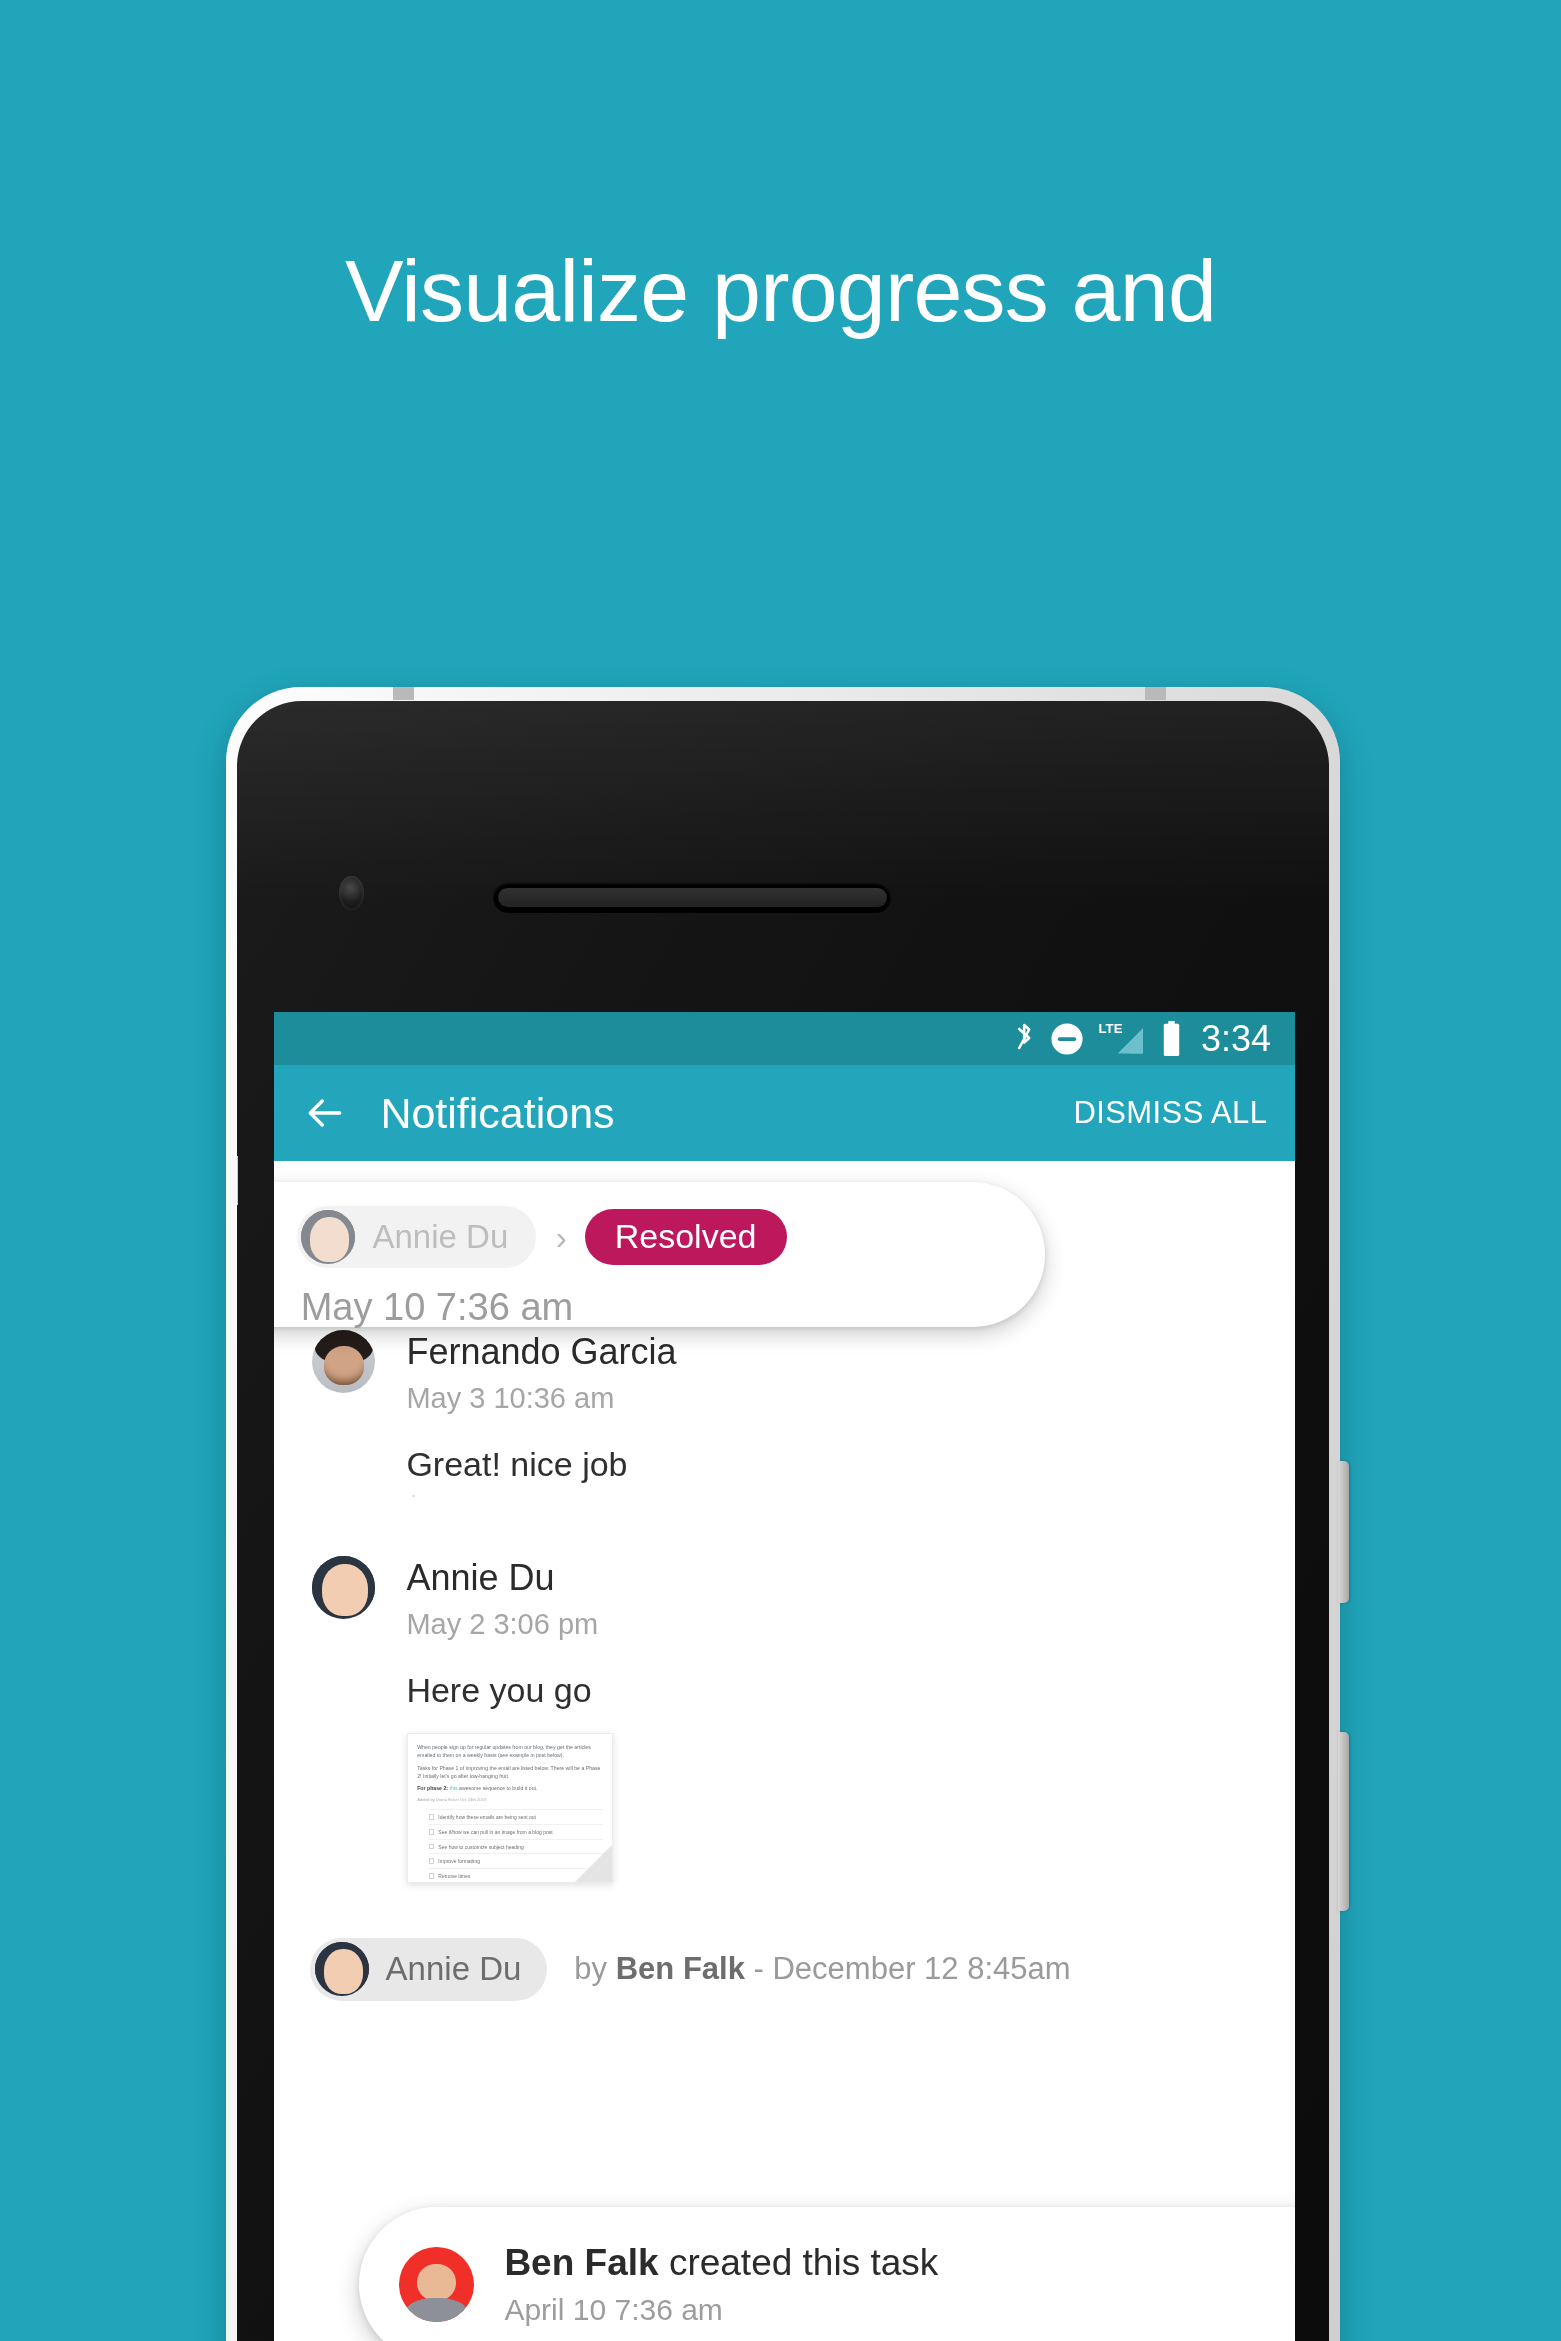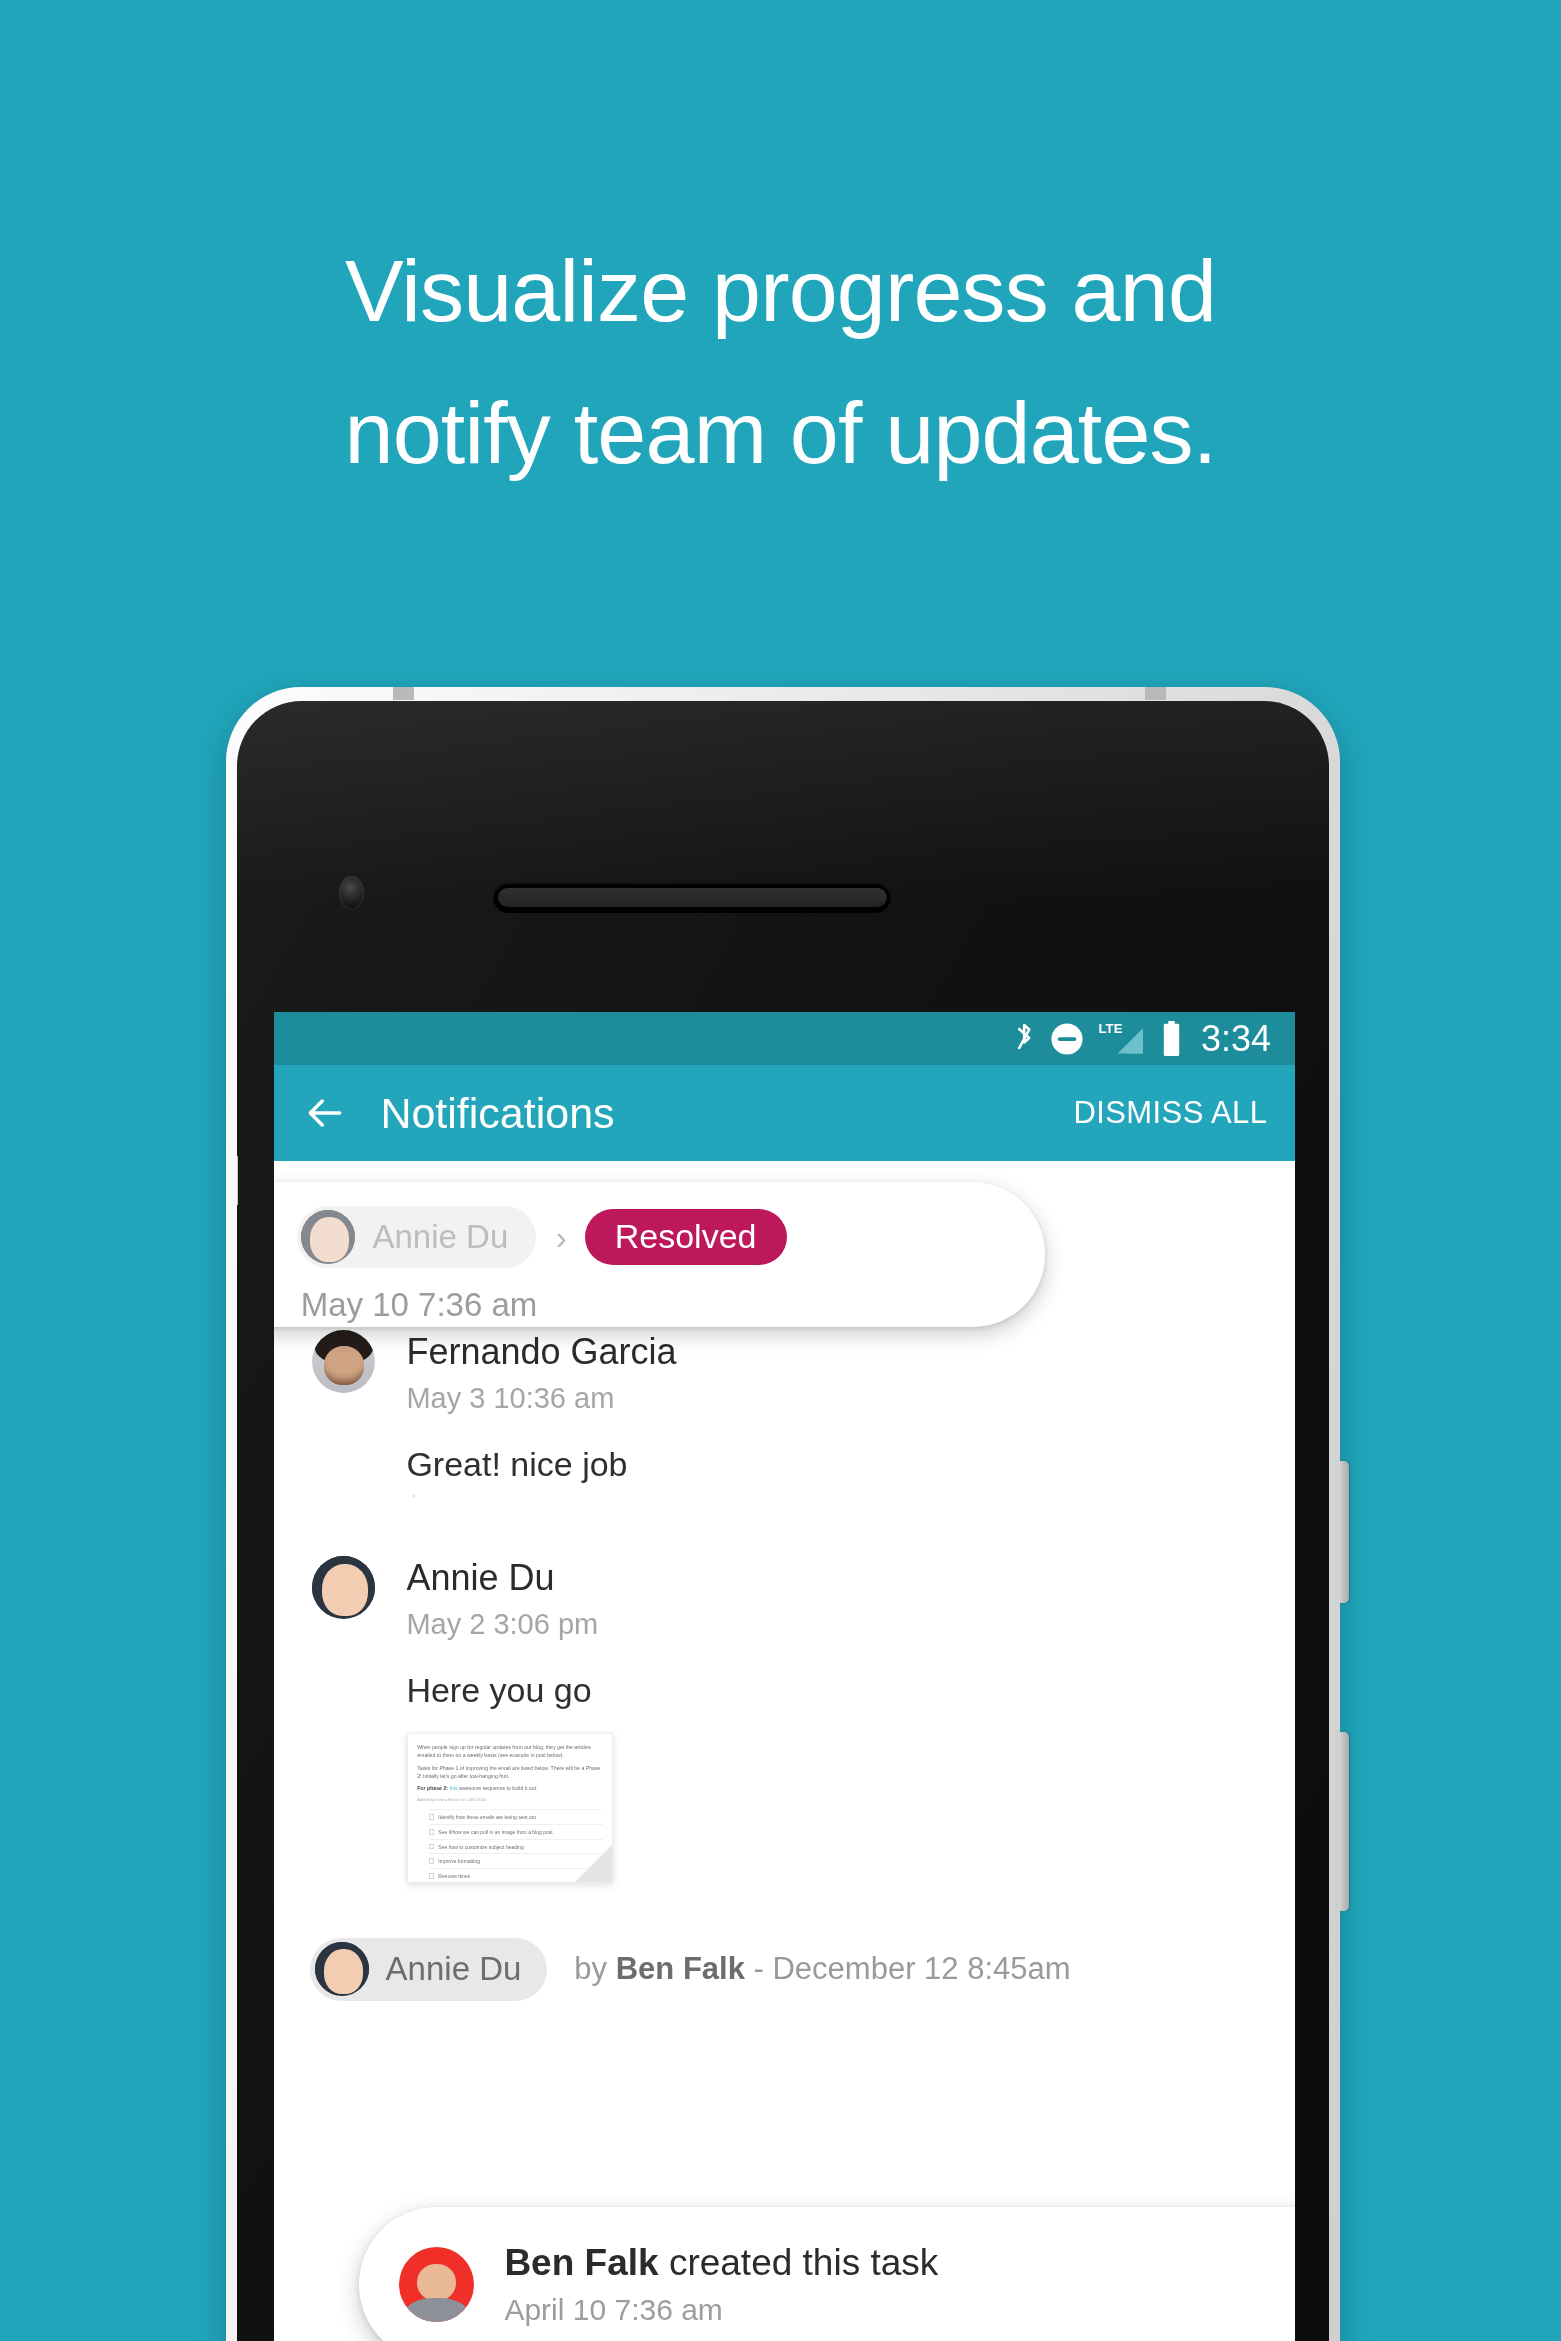--- a/index.html
+++ b/index.html
@@ -288,21 +288,21 @@
   .badge-resolved {
     background: #be185d;
     color: #ffffff;
     border-radius: 33px;
     padding: 9.8px 30px 12.2px;
     font-size: 34px;
     white-space: nowrap;
     line-height: 1;
   }
   .float-card-time {
-    font-size: 33px;
+    font-size: 38px;
     color: #9d9d9d;
     margin-top: 18px;
     margin-left: 3.3px;
   }
 
   
   .doc-thumb {
     position: relative;
     width: 206px;
     height: 150px;
@@ -401,21 +401,20 @@
   .fcb-body { margin-left: 30px; }
   .fcb-title { font-size: 37px; color: #2b2b2b; white-space: nowrap; }
   .fcb-title b { font-weight: 700; }
   .fcb-time { font-size: 30px; color: #9d9d9d; margin-top: 9px; }
 </style>
 </head>
 <body>
 
 <div class="headline">
   <span class="ln">Visualize progress and</span>
-  <span class="ln"><span class="em">notify team</span><span> of updates.</span></span>
 </div>
 
 <div class="phone">
   <div class="phone-outer"></div>
   <div class="notch-l"></div>
   <div class="notch-r"></div>
 
   <div class="phone-body">
     <div class="phone-top-sheen"></div>
     <div class="camera"></div>

